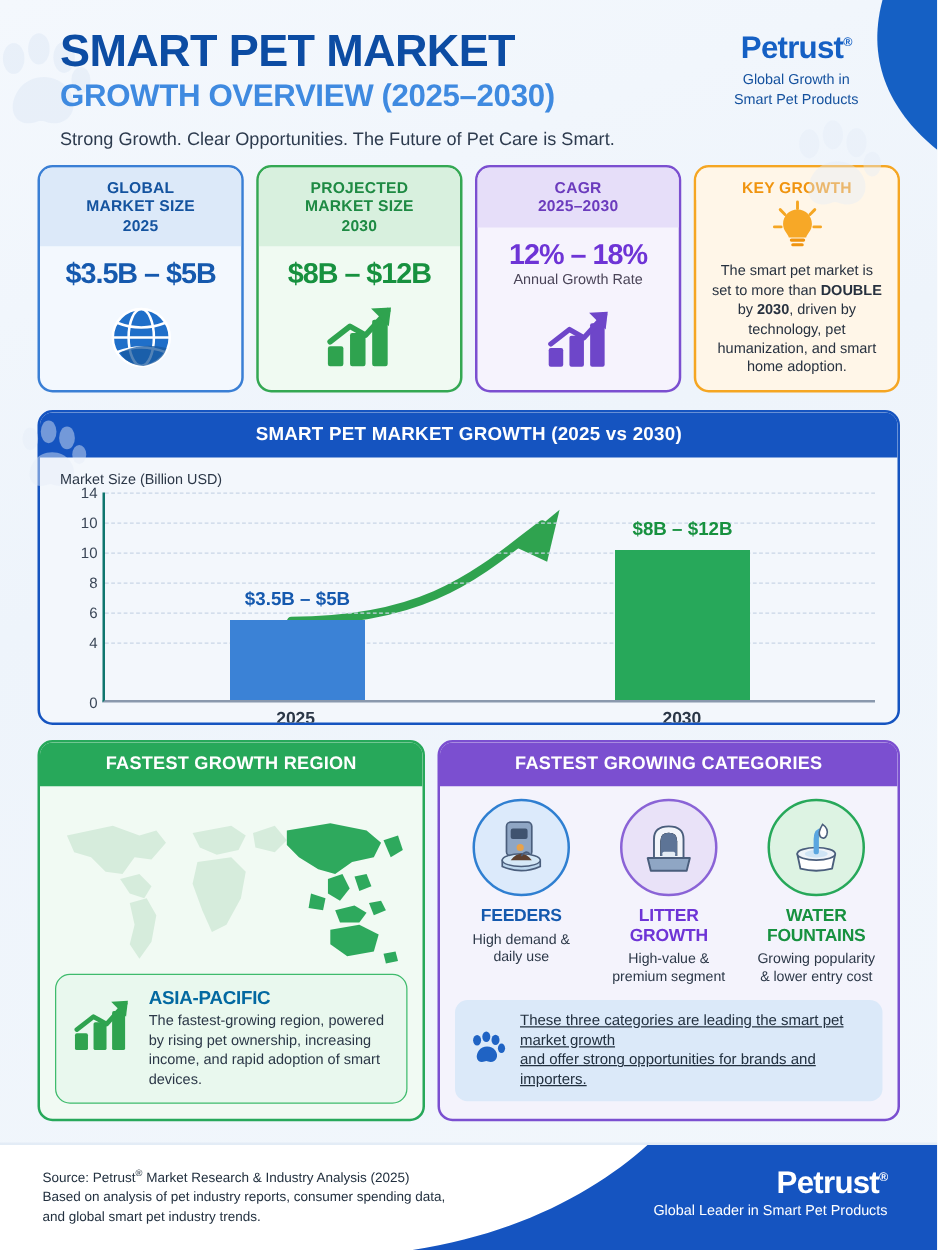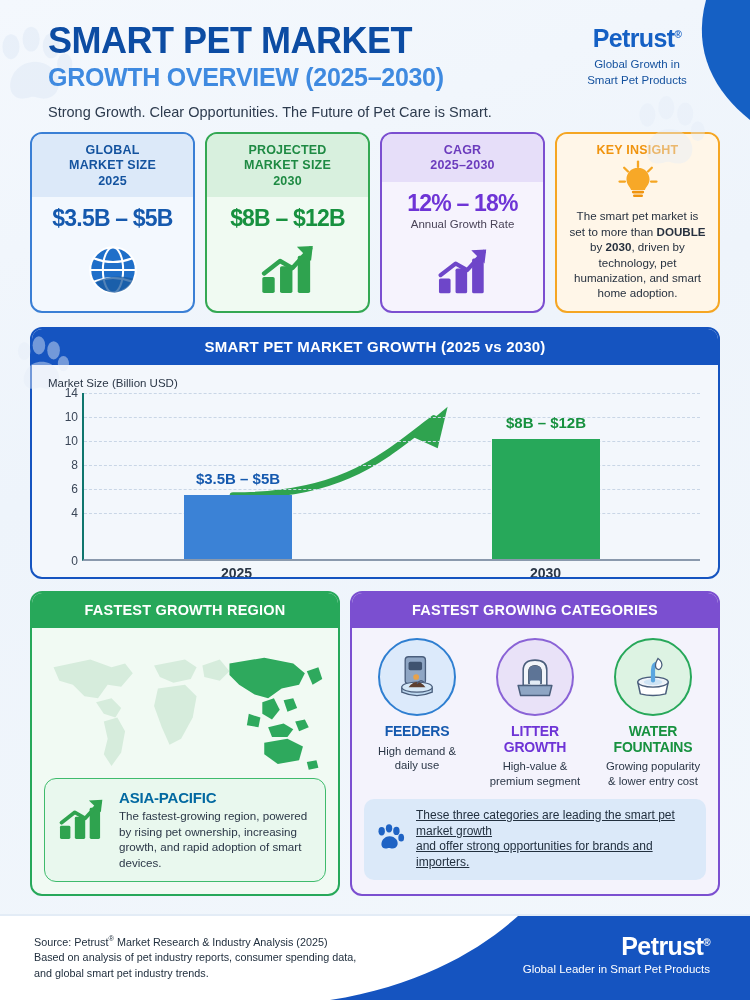--- a/index.html
+++ b/index.html
@@ -274,21 +274,21 @@
             <rect x="46" y="16" width="14" height="42" rx="2" fill="#6e46c9"></rect>
             <path d="M8 36 L26 22 L40 30 L60 8" stroke="#6e46c9" stroke-width="5" fill="none" stroke-linecap="round" stroke-linejoin="round"></path>
             <path d="M45 6 L63 5 L61 22 Z" fill="#6e46c9"></path>
           </svg>
         </div>
       </div>
     </div>
 
     <div class="card c-orange">
       <div class="card-head">
-        <div>KEY INSIGHT</div>
+        <div>KEY GROWTH</div>
       </div>
       <div class="card-body" style="padding-top:0;">
         <div style="margin:0 0 4px;">
           <svg width="44" height="40" viewBox="0 0 56 52">
             <g stroke="#f5a623" stroke-width="3" stroke-linecap="round">
               <line x1="28" y1="2" x2="28" y2="9"></line>
               <line x1="10" y1="10" x2="15" y2="15"></line>
               <line x1="46" y1="10" x2="41" y2="15"></line>
               <line x1="4" y1="28" x2="11" y2="28"></line>
               <line x1="52" y1="28" x2="45" y2="28"></line>
@@ -371,21 +371,21 @@
           <svg width="52" height="48" viewBox="0 0 70 62">
             <rect x="4" y="40" width="14" height="18" rx="2" fill="#2fa34f"></rect>
             <rect x="24" y="28" width="14" height="30" rx="2" fill="#2fa34f"></rect>
             <rect x="44" y="16" width="14" height="42" rx="2" fill="#2fa34f"></rect>
             <path d="M6 36 L24 22 L38 30 L58 8" stroke="#2fa34f" stroke-width="5" fill="none" stroke-linecap="round" stroke-linejoin="round"></path>
             <path d="M43 6 L61 5 L59 22 Z" fill="#2fa34f"></path>
           </svg>
         </div>
         <div>
           <div class="apac-title">ASIA-PACIFIC</div>
-          <div class="apac-text">The fastest-growing region, powered by rising pet ownership, increasing growth, and rapid adoption of smart devices.</div>
+          <div class="apac-text">The fastest-growing region, powered by rising pet ownership, increasing income, and rapid adoption of smart devices.</div>
         </div>
       </div>
     </div>
 
     <div class="panel p-purple">
       <div class="panel-head">FASTEST GROWING CATEGORIES</div>
       <div class="cats">
 
         <div class="cat cat-1">
           <div class="cat-circle">

